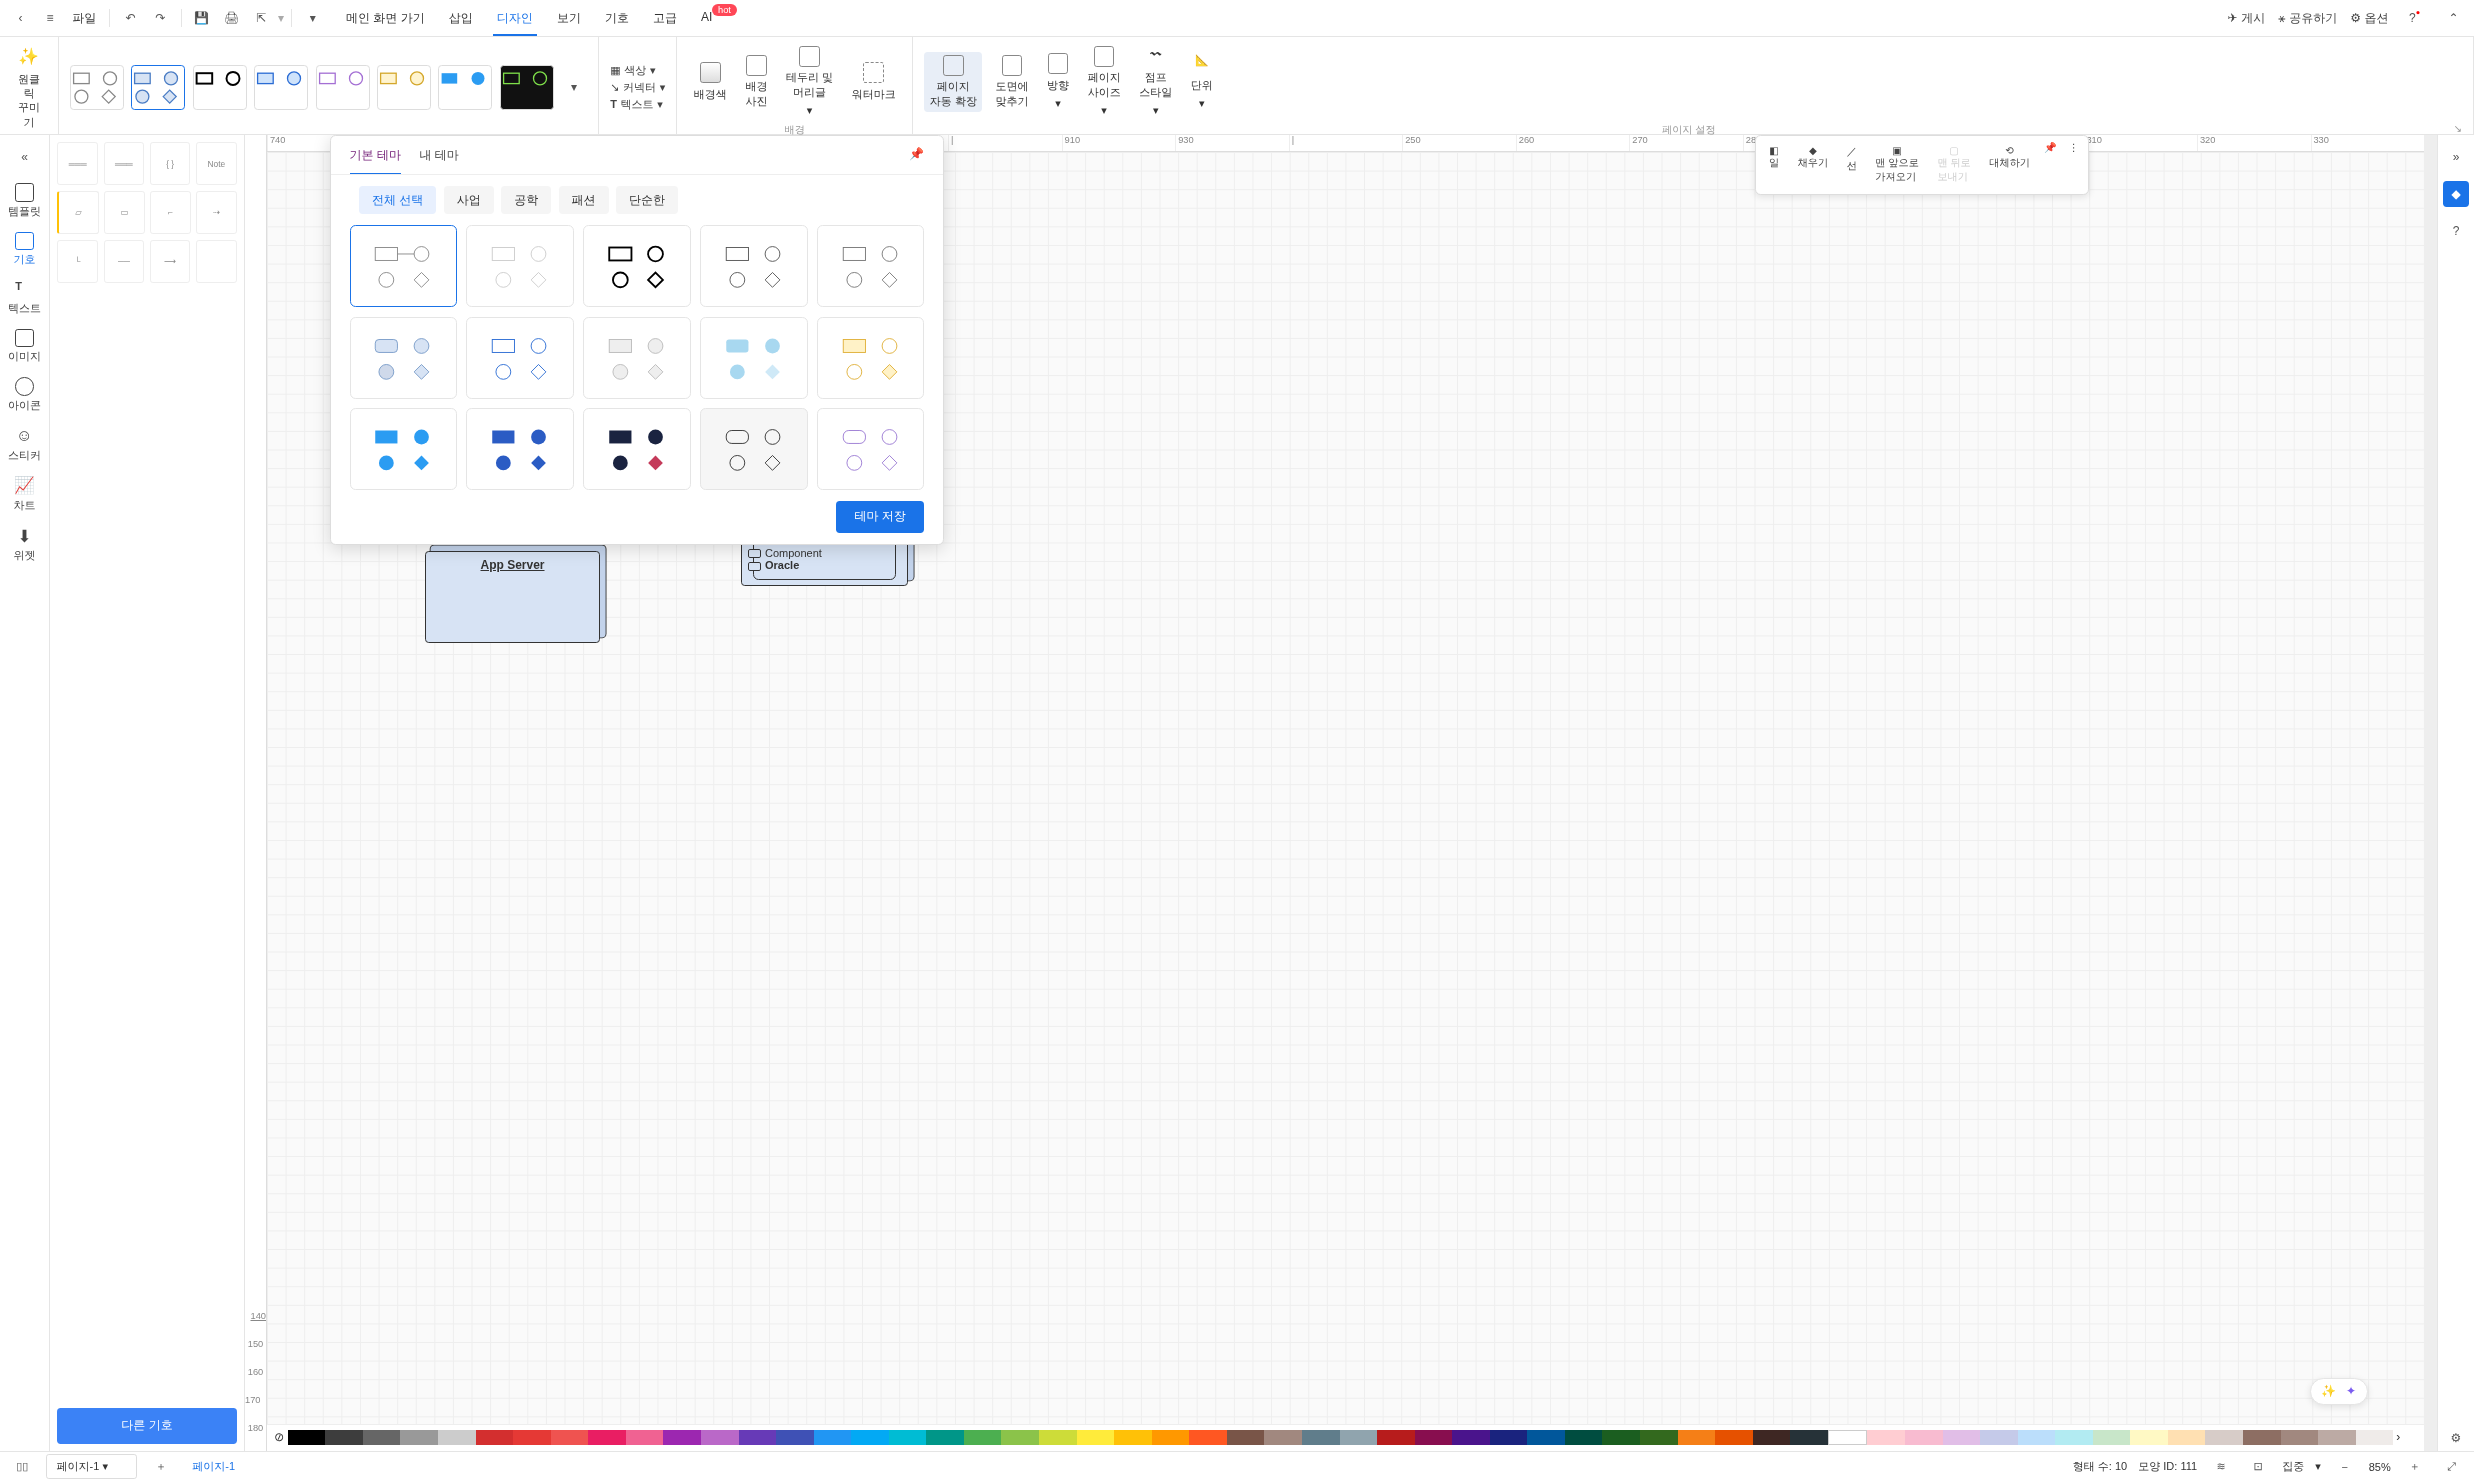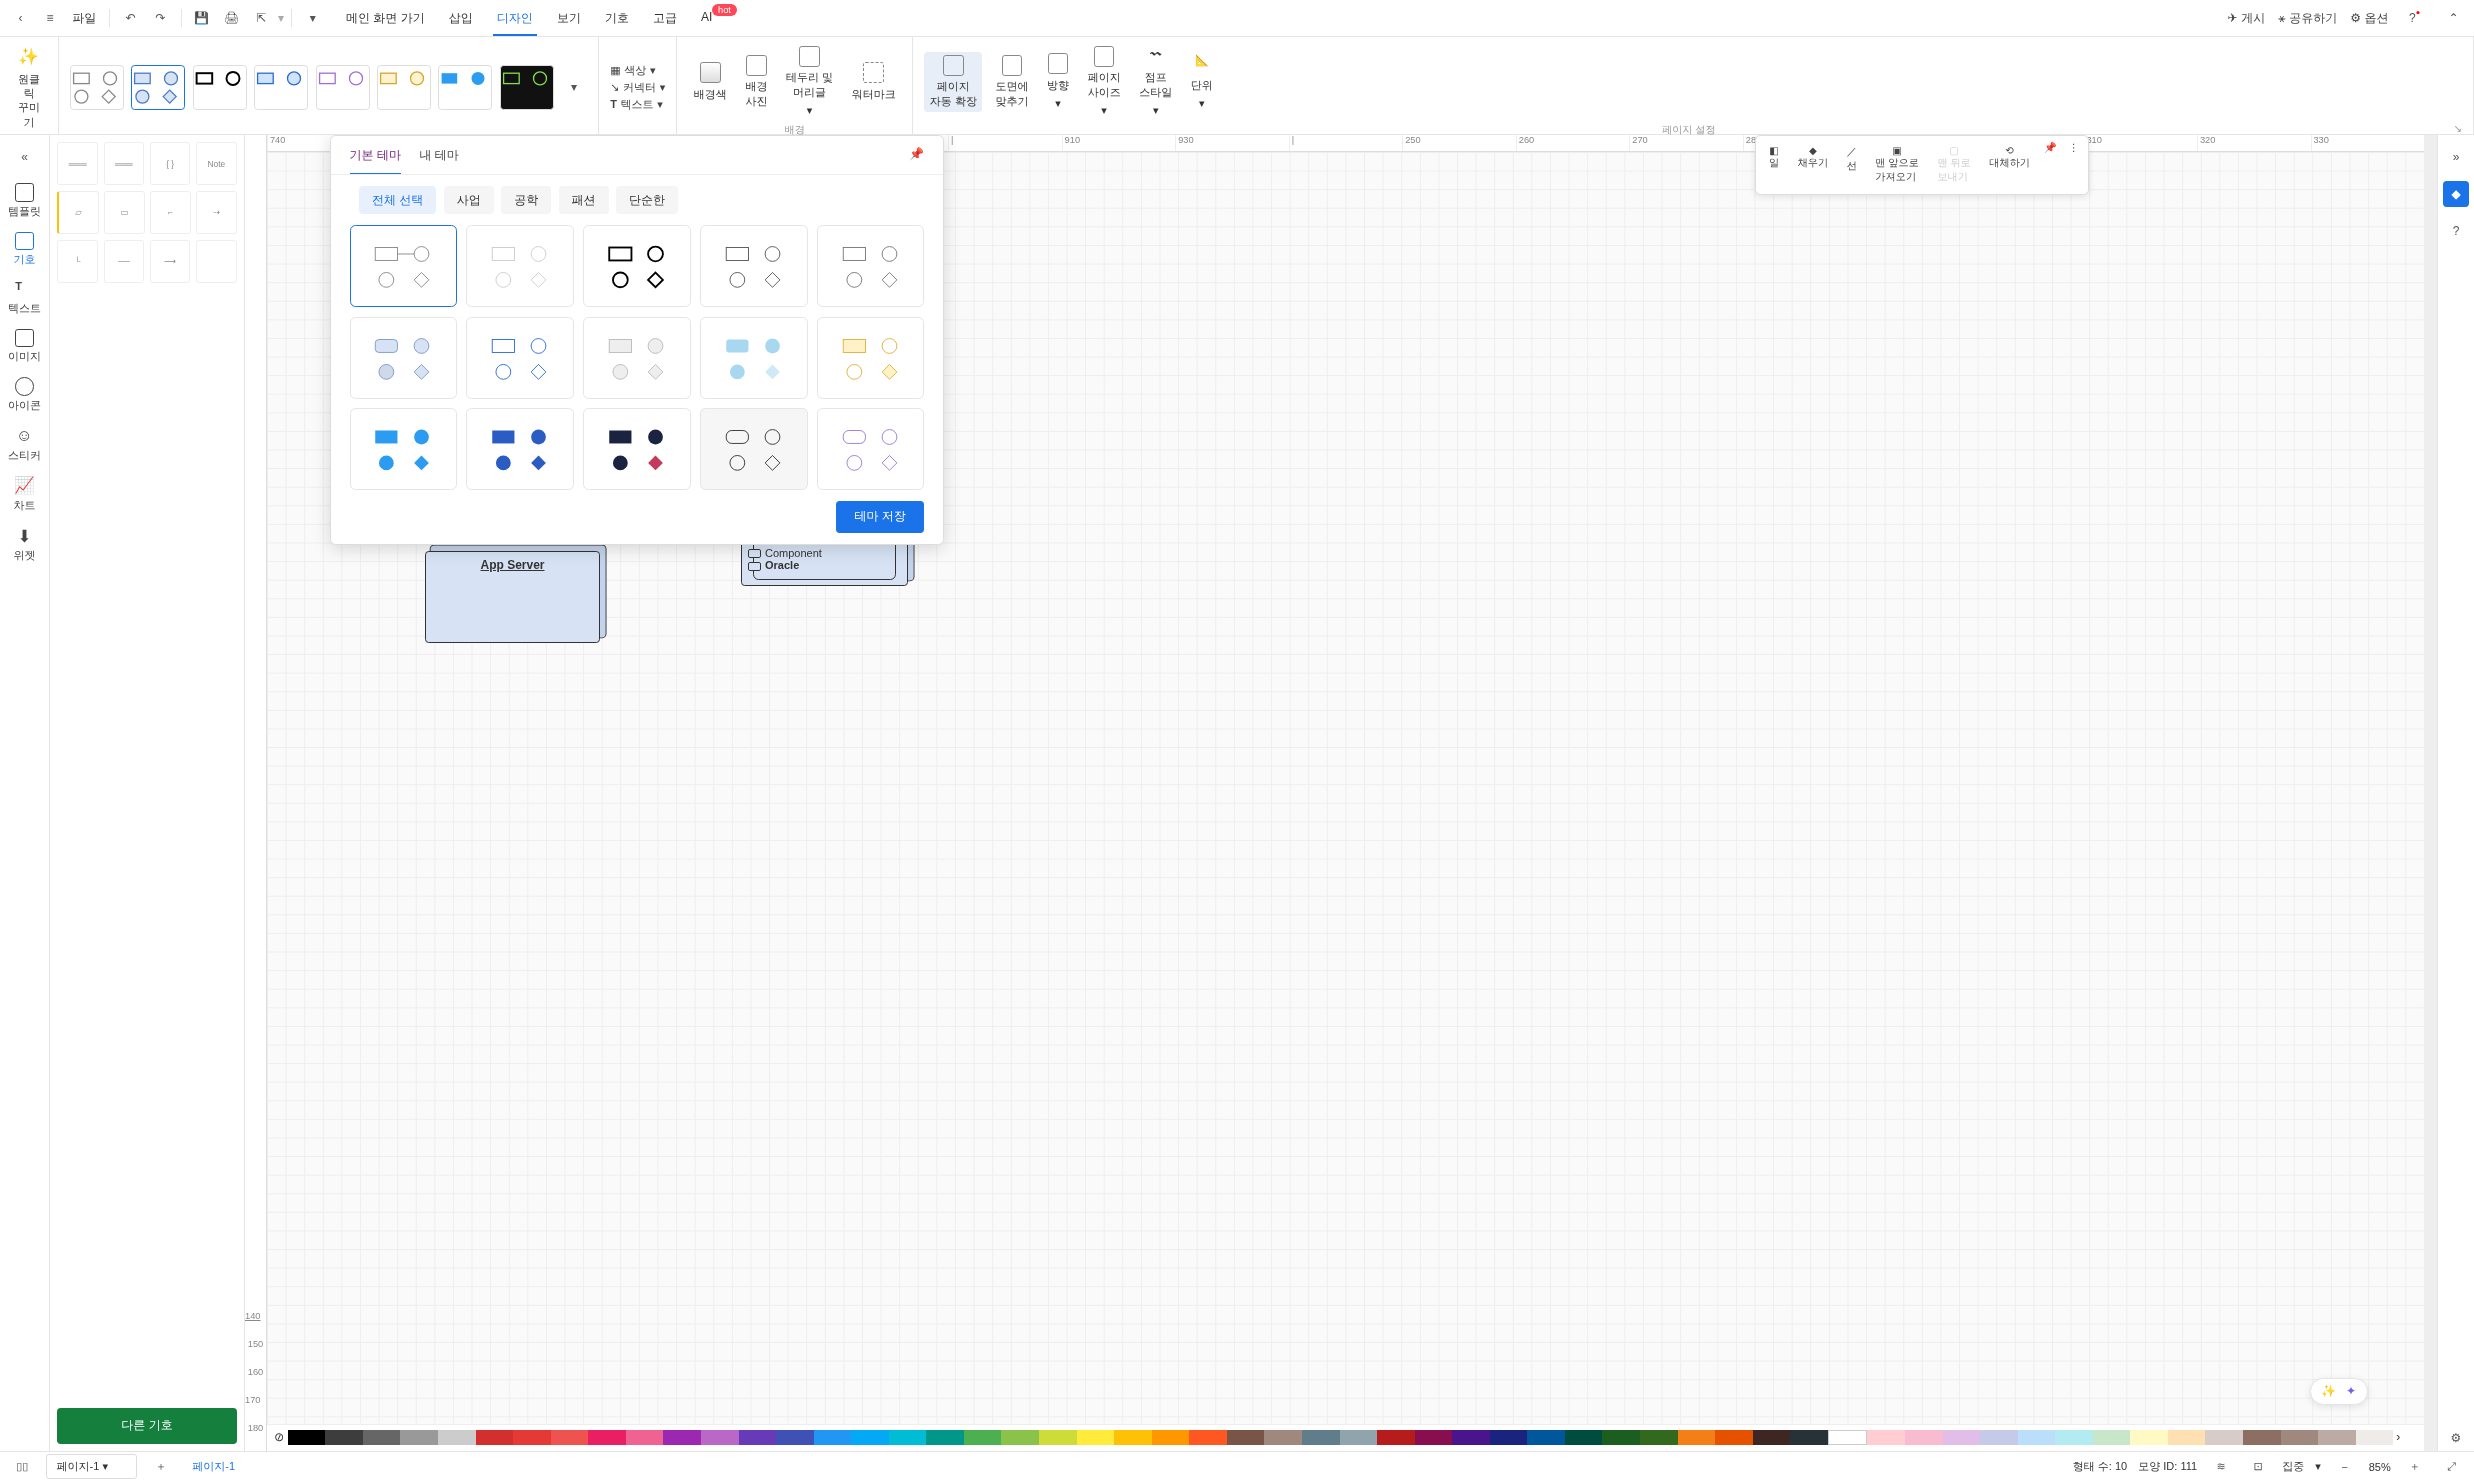--- a/index.html
+++ b/index.html
@@ -28,21 +28,21 @@
 .rib-icon { width:20.5px; height:20.5px; border:0.9px solid #888; border-radius:2.8px; }
 .main { flex:1; display:flex; overflow:hidden; }
 .side-rail { width: 50px; border-right:0.9px solid #e5e5e5; display:flex; flex-direction:column; align-items:center; gap:13px; padding-top:9.3px; }
 .rail-item { display:flex; flex-direction:column; align-items:center; gap:1.9px; cursor:pointer; color:#444; font-size:11px; }
 .rail-item.active { color:#1a73e8; }
 .rail-ic { width:18.6px; height:18.6px; border:1.4px solid currentColor; border-radius:2.8px; }
 .shape-panel { width: 195px; border-right:0.9px solid #e5e5e5; display:flex; flex-direction:column; }
 .shape-body { flex:1; overflow:auto; padding:7.4px; }
 .shape-row { display:flex; gap:5.6px; margin-bottom:5.6px; }
 .shape-cell { flex:1; height:43px; border:0.9px solid #eee; border-radius:2.8px; display:flex; align-items:center; justify-content:center; font-size:8.4px; color:#888; }
-.other-shapes { margin: 7.4px; background:#15803d; color:#fff; text-align:center; padding:9.3px; border-radius:3.7px; cursor:pointer; }
+.other-shapes { margin: 7.4px; background:#3b82f6; color:#fff; text-align:center; padding:9.3px; border-radius:3.7px; cursor:pointer; }
 .canvas-area { flex:1; position:relative; background:#fafafa; overflow:hidden; }
 .ruler-h { height:16.7px; background:#fff; border-bottom:0.9px solid #ddd; display:flex; font-size:9.3px; color:#888; }
 .ruler-h span { flex:1; text-align:left; padding-left:1.9px; border-left:0.9px solid #eee; }
 .grid-bg { position:absolute; inset:16.7px 0 0 0; background-image: linear-gradient(#eee 0.9px, transparent 0.9px), linear-gradient(90deg, #eee 0.9px, transparent 0.9px); background-size: 18.6px 18.6px; }
 .node-3d { position:absolute; background:#d7e3f4; border:0.9px solid #333; border-radius:3.7px; box-shadow: 5.6px -5.6px 0 #c3d3eb, 5.6px -5.6px 0 0.9px #333; }
 .node-title { text-align:center; font-size:12px; padding:5.6px; text-decoration:underline; }
 .comp { background:#d7e3f4; border:0.9px solid #333; border-radius:5.6px; margin:5.6px 11px; padding:7.4px 11px; font-size:11px; position:relative; }
 .comp::before, .comp::after { content:""; position:absolute; left:-5.6px; width:11px; height:7.4px; background:#d7e3f4; border:0.9px solid #333; border-radius:1.9px; }
 .comp::before { top:9.3px; } .comp::after { top:22px; }
 .app-server { position:absolute; left:158px; top:416px; width:175px; }
@@ -282,21 +282,21 @@
             <div class="shape-cell">──</div>
             <div class="shape-cell">⟶</div>
             <div class="shape-cell"></div>
           </div>
       </div>
       <div class="other-shapes">다른 기호</div>
     </div>
 
     <div style="width:22px;border-right:0.9px solid #ddd;background:#fff;display:flex;flex-direction:column;font-size:9.3px;color:#888;">
       <div style="flex:1;"></div>
-      <div style="height:28px;text-align:left;text-decoration:underline;">140</div>
+      <div style="height:28px;text-align:right;text-decoration:underline;">140</div>
       <div style="height:28px;text-align:center;">150</div>
       <div style="height:28px;text-align:center;">160</div>
       <div style="height:28px;">170</div>
       <div style="height:28px;text-align:center;">180</div>
     </div>
 
     <div class="canvas-area">
       <div class="ruler-h">
         <span>740</span>
           <span>760</span>

